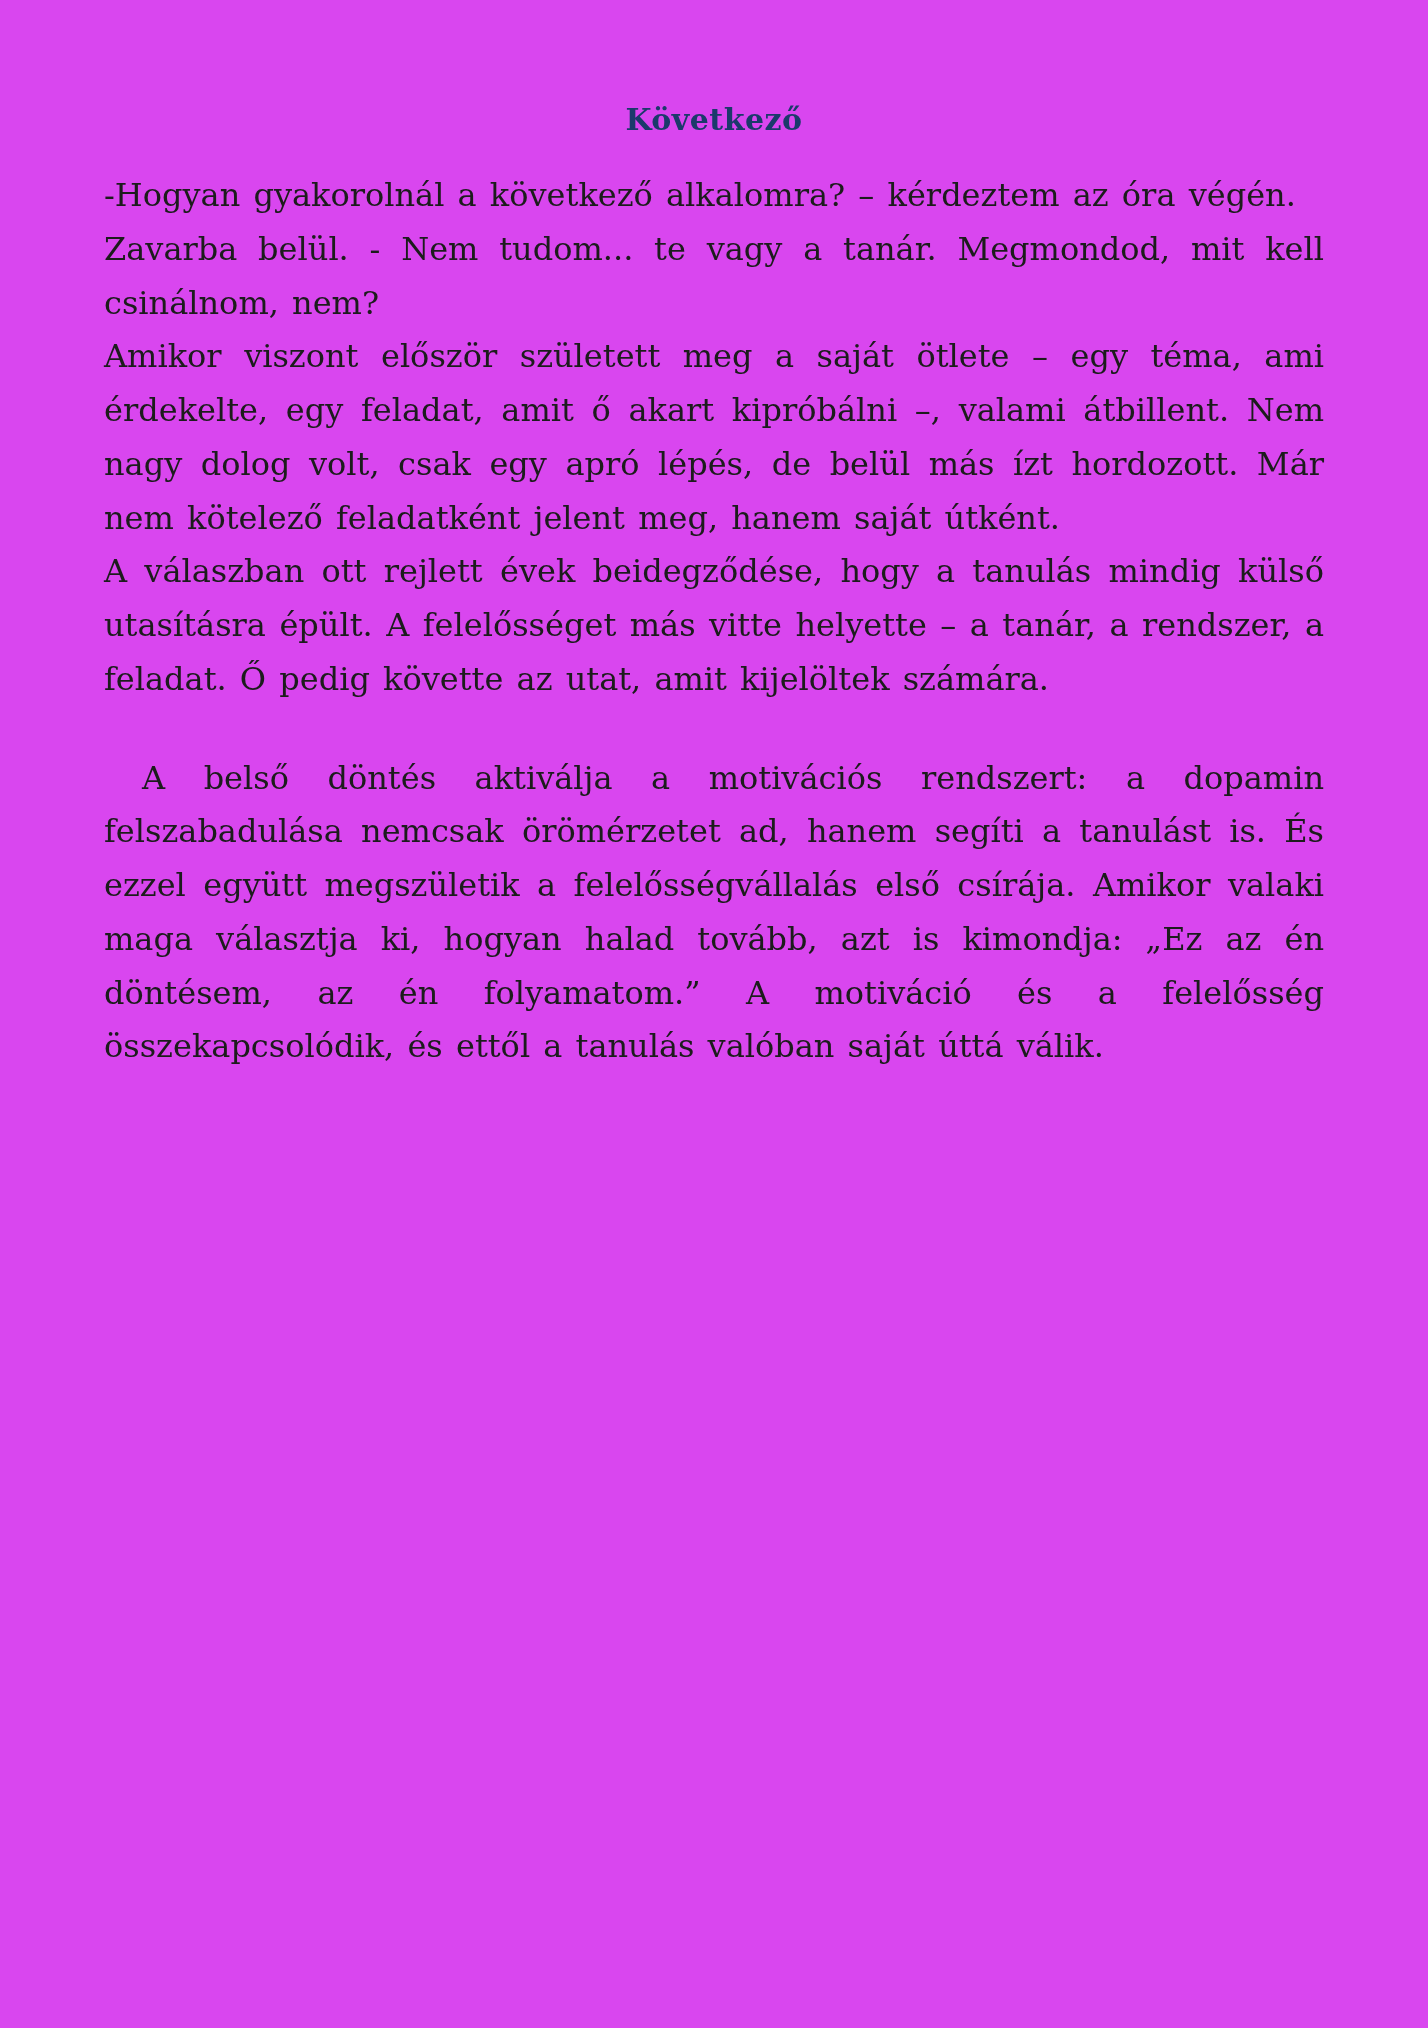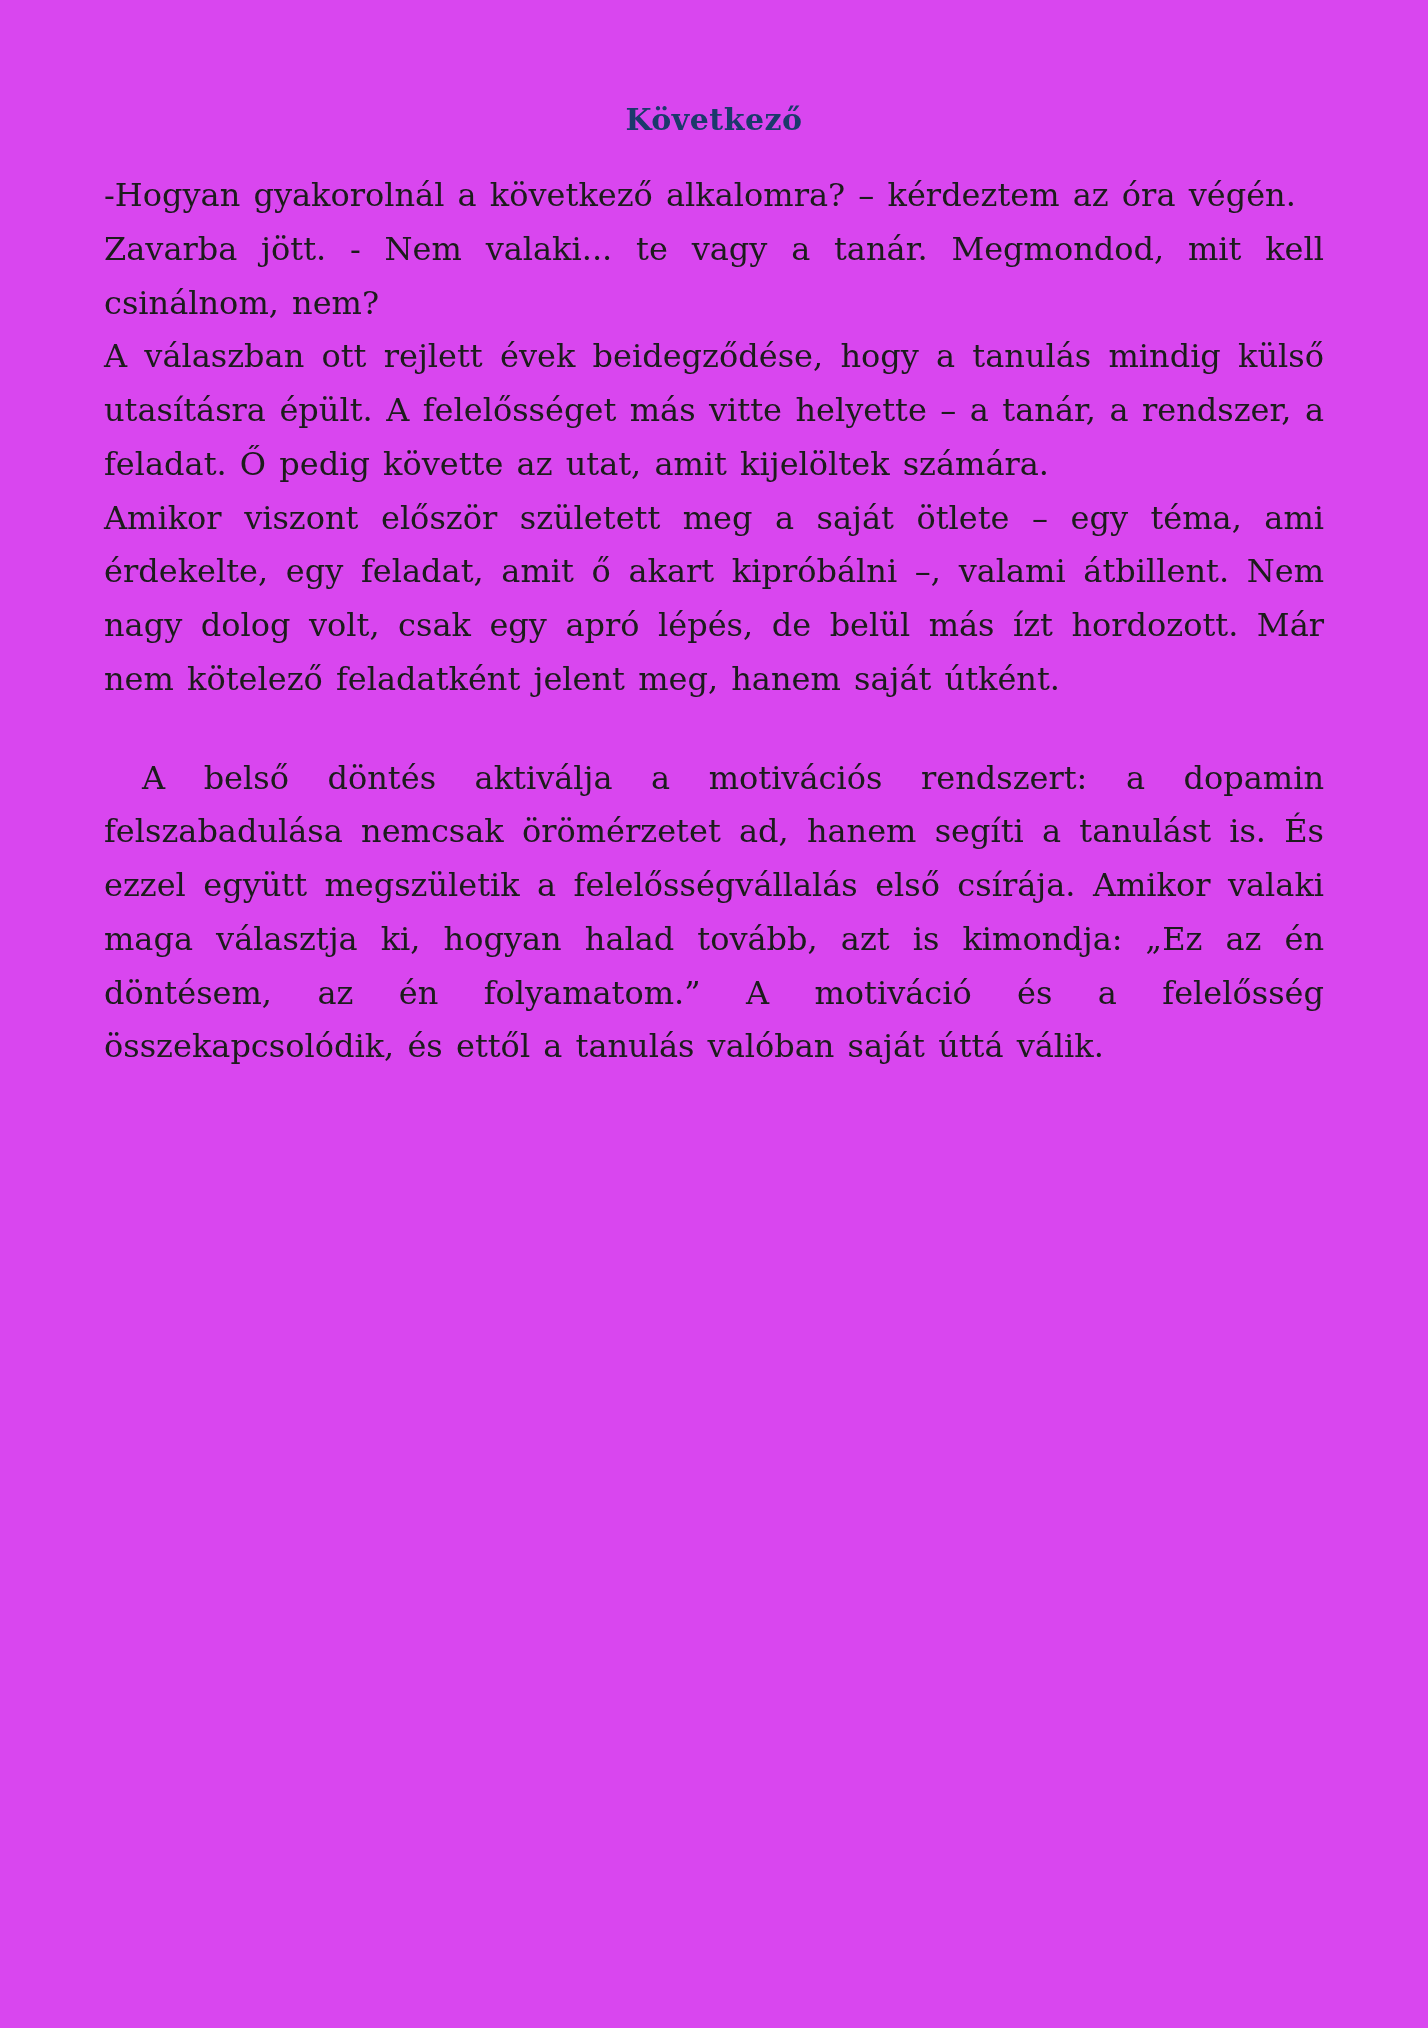--- a/index.html
+++ b/index.html
@@ -38,18 +38,18 @@
     margin-top: 45px;
   }
 </style>
 </head>
 <body>
 
 <div class="page" style="color: rgb(28, 28, 28); background: #d946ef;">
   <h1 class="doc-title" style="color: rgb(27, 58, 107);">Következő</h1>
   <div class="doc-body">
       <p class="para">-Hogyan gyakorolnál a következő alkalomra? – kérdeztem az óra végén.</p>
-      <p class="para">Zavarba jött. - Nem valaki... te vagy a tanár. Megmondod, mit kell csinálnom, nem?</p>
+      <p class="para">Zavarba belül. - Nem tudom... te vagy a tanár. Megmondod, mit kell csinálnom, nem?</p>
+      <p class="para">Amikor viszont először született meg a saját ötlete – egy téma, ami érdekelte, egy feladat, amit ő akart kipróbálni –, valami átbillent. Nem nagy dolog volt, csak egy apró lépés, de belül más ízt hordozott. Már nem kötelező feladatként jelent meg, hanem saját útként.</p>
       <p class="para">A válaszban ott rejlett évek beidegződése, hogy a tanulás mindig külső utasításra épült. A felelősséget más vitte helyette – a tanár, a rendszer, a feladat. Ő pedig követte az utat, amit kijelöltek számára.</p>
-      <p class="para">Amikor viszont először született meg a saját ötlete – egy téma, ami érdekelte, egy feladat, amit ő akart kipróbálni –, valami átbillent. Nem nagy dolog volt, csak egy apró lépés, de belül más ízt hordozott. Már nem kötelező feladatként jelent meg, hanem saját útként.</p>
       <p class="para indent space-before">A belső döntés aktiválja a motivációs rendszert: a dopamin felszabadulása nemcsak örömérzetet ad, hanem segíti a tanulást is. És ezzel együtt megszületik a felelősségvállalás első csírája. Amikor valaki maga választja ki, hogyan halad tovább, azt is kimondja: „Ez az én döntésem, az én folyamatom.” A motiváció és a felelősség összekapcsolódik, és ettől a tanulás valóban saját úttá válik.</p>
     </div>
 </div>
 
 </body></html>

